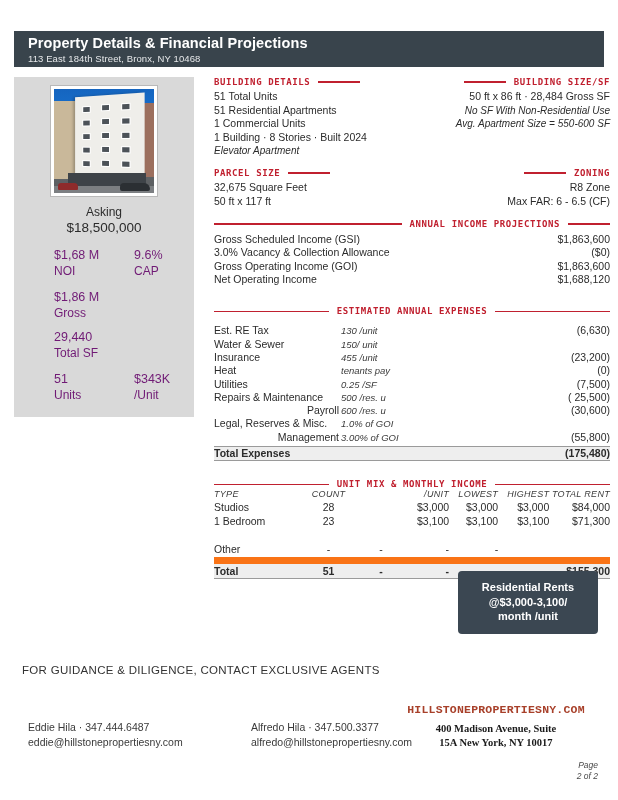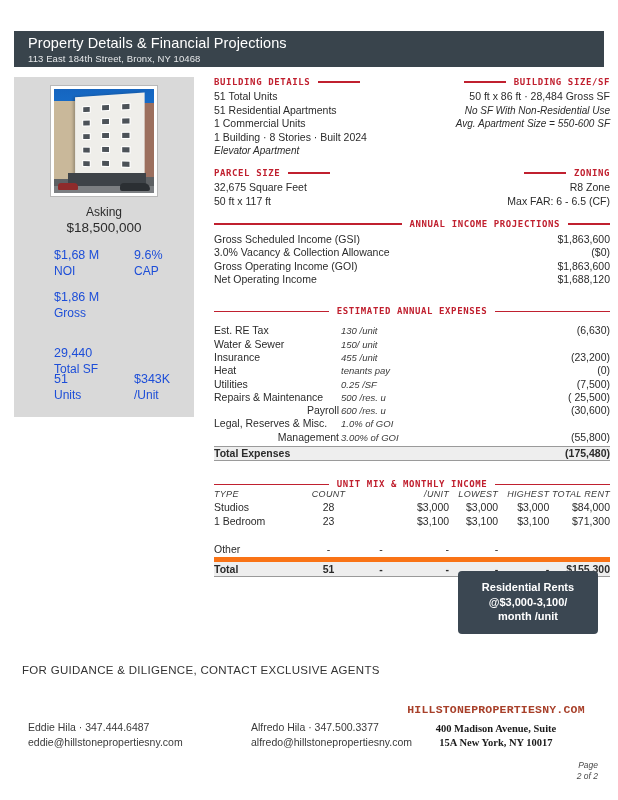--- a/index.html
+++ b/index.html
@@ -16,21 +16,21 @@
   .header-bar {
     position: absolute;
     left: 14px; top: 31px;
     width: 590px; height: 36px;
     background: #39444c;
     padding: 4px 0 0 14px;
   }
   .header-title {
     color: #ffffff;
     font-size: 14.5px;
-    font-weight: normal;
+    font-weight: bold;
     letter-spacing: 0.1px;
     line-height: 17px;
   }
   .header-sub {
     color: #e6e8ea;
     font-size: 9.5px;
     line-height: 13px;
     letter-spacing: 0.1px;
   }
 
@@ -102,21 +102,21 @@
   }
 
   .sb-asking-label {
     position: absolute; left: 0; top: 128px; width: 100%;
     text-align: center; font-size: 12px; color: #2b2b2b;
   }
   .sb-asking-value {
     position: absolute; left: 0; top: 143px; width: 100%;
     text-align: center; font-size: 13.5px; color: #2b2b2b;
   }
-  .sb-cell { position: absolute; font-size: 12.5px; color: #1d4ed8; line-height: 16px; }
+  .sb-cell { position: absolute; font-size: 12.5px; color: #701a75; line-height: 16px; }
   .sb-cell .sub { font-size: 12px; display: block; }
   .sb-left  { left: 40px; }
   .sb-right { left: 120px; }
 
   
   .content { position: absolute; left: 214px; top: 77px; width: 396px; }
 
   .sec-head {
     display: flex; align-items: center; gap: 8px;
     color: #c0202f;
@@ -163,21 +163,21 @@
   .umx td { padding: 0.5px 0; line-height: 13.2px; }
   .umx .c-type   { text-align: left;  width: 96px; }
   .umx .c-count  { text-align: center; width: 72px; }
   .umx .c-blank  { text-align: center; width: 54px; }
   .umx .c-unit   { text-align: right; width: 52px; }
   .umx .c-low    { text-align: right; width: 52px; }
   .umx .c-high   { text-align: right; width: 54px; }
   .umx .c-total  { text-align: right; width: 66px; }
   .umx tr.total-row td {
     font-weight: bold; background: #eeeeee;
-    border-top: 5px solid #f97316; border-bottom: 1px solid #9a9a9a;
+    border-top: 7px solid #f97316; border-bottom: 1px solid #9a9a9a;
   }
 
   
   .rents-badge {
     position: absolute; left: 458px; top: 571px;
     width: 140px; height: 63px;
     background: #3b4752;
     border-radius: 4px;
     color: #ffffff;
     font-size: 11px; font-weight: bold; line-height: 14.5px;
@@ -259,21 +259,21 @@
     <span class="sub">NOI</span>
   </div>
   <div class="sb-cell sb-right" style="top:170px;">
     <span>9.6%</span>
     <span class="sub">CAP</span>
   </div>
   <div class="sb-cell sb-left" style="top:212px;">
     <span>$1,86 M</span>
     <span class="sub">Gross</span>
   </div>
-  <div class="sb-cell sb-left" style="top:252px;margin-top:16px;">
+  <div class="sb-cell sb-left" style="top:252px;">
     <span>29,440</span>
     <span class="sub">Total SF</span>
   </div>
   <div class="sb-cell sb-left" style="top:294px;">
     <span>51</span>
     <span class="sub">Units</span>
   </div>
   <div class="sb-cell sb-right" style="top:294px;">
     <span>$343K</span>
     <span class="sub">/Unit</span>

